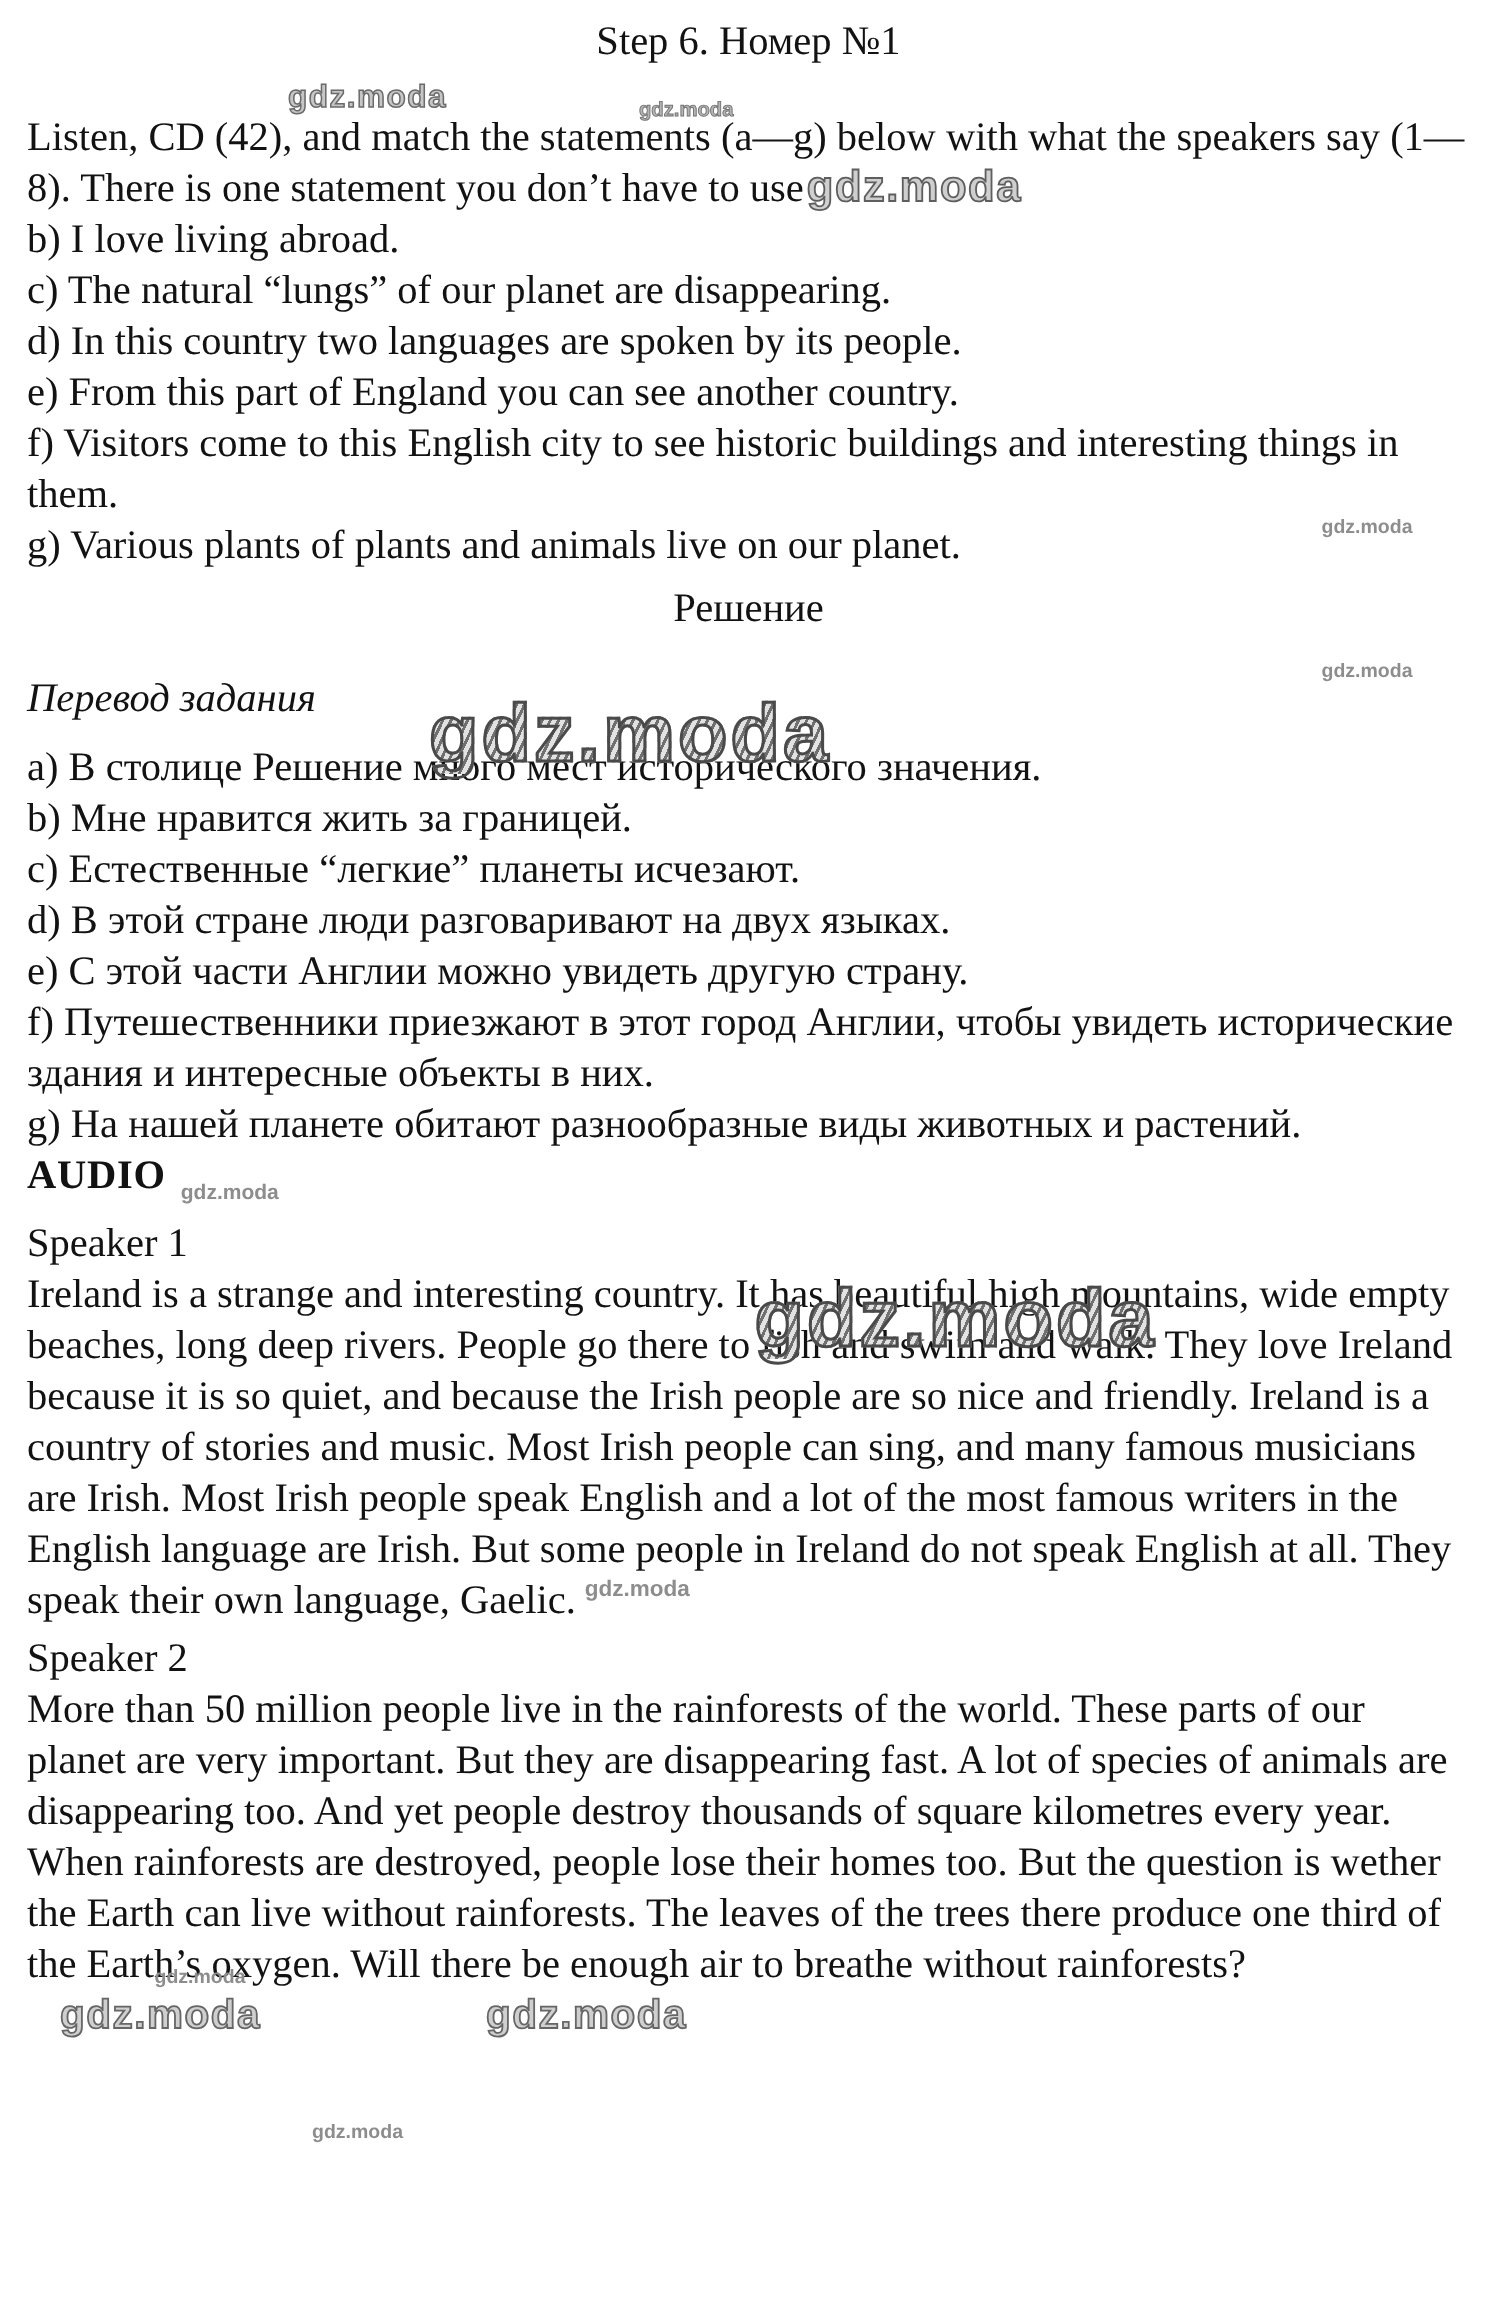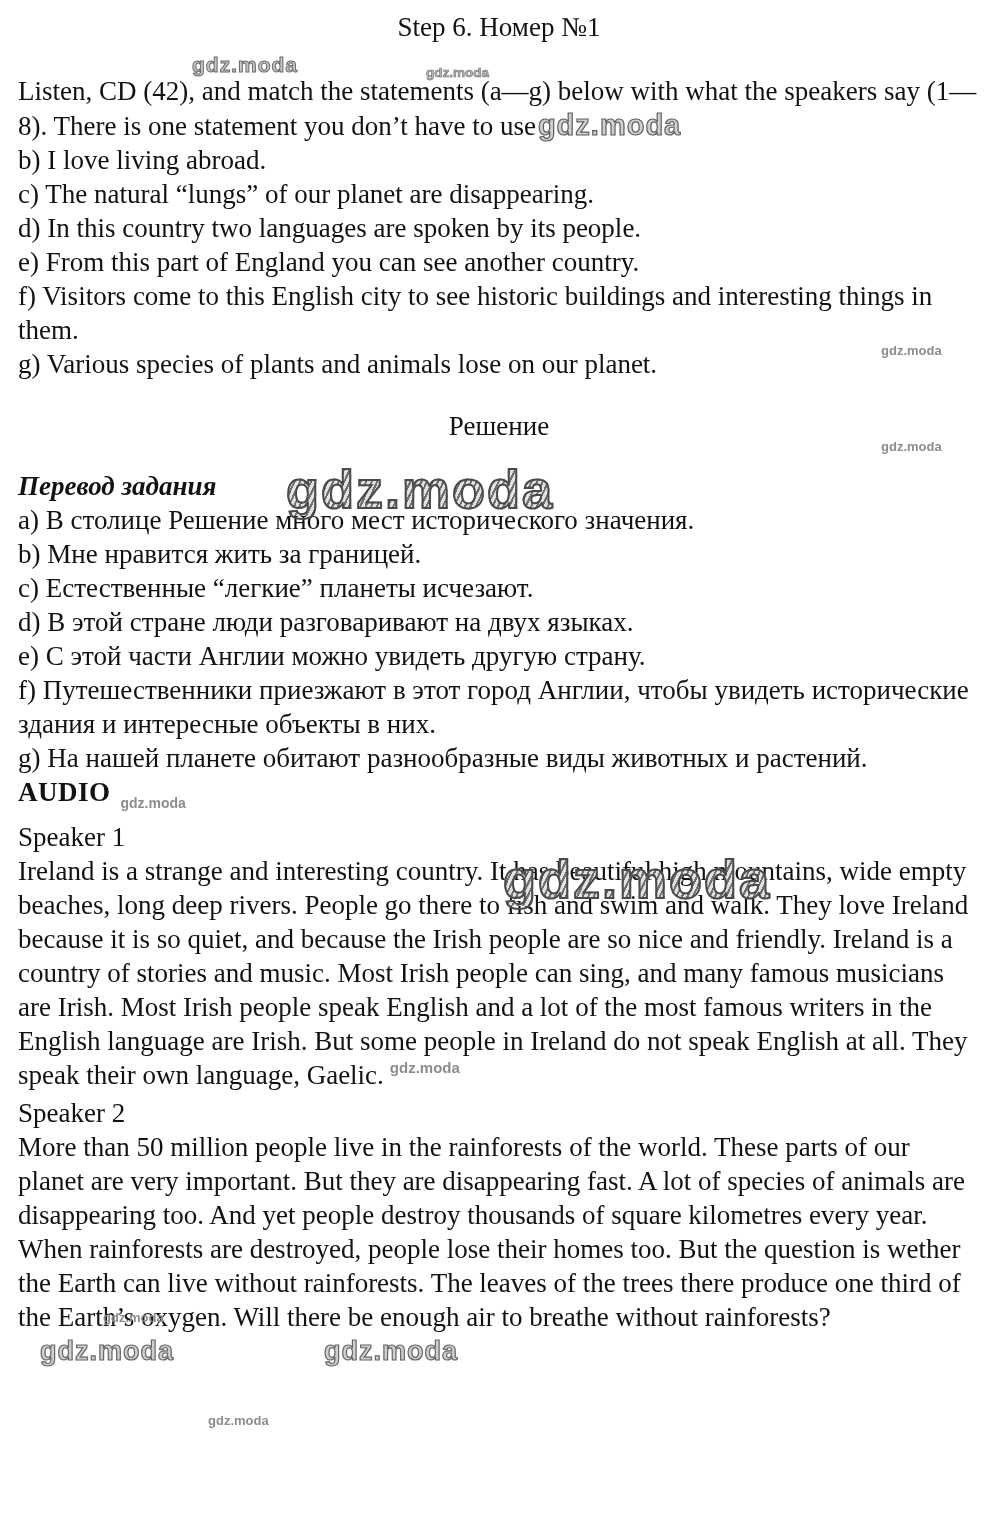--- a/index.html
+++ b/index.html
@@ -8,22 +8,22 @@
     width:1000px; height:1537px;
     background:#ffffff;
     font-family:"Liberation Serif", serif;
     font-size:27px; line-height:34px;
     color:#121212;
     box-sizing:border-box;
     overflow:hidden;
   }
   .content { padding:0 20px 0 18px; }
   .title { text-align:center; margin:10px 0 30px 0; }
-  .h-center { text-align:center; margin:28px 0 0 0; }
-  .h-translation { font-weight:bold; font-style:italic; margin:26px 0 0 0; }
+  .h-center { text-align:center; margin:8px 0 0 0; }
+  .h-translation { font-weight:normal; font-style:italic; margin:26px 0 12px 0; }
   .para { margin:0; }
   .line { margin:0; }
   .audio-h { font-weight:bold; letter-spacing:0.5px; }
 
   
   .wm {
     font-family:Liberation Sans, sans-serif;
     font-weight:bold;
     white-space:nowrap;
     user-select:none;
@@ -73,21 +73,21 @@
     <p class="para">
       <span>Listen, CD (42), and match the statements (a—g) below with what the speakers say (1—8). There is one statement you don’t have to use</span><span class="wm wm-md">gdz.moda</span>
     </p>
 
     <div>
       <div class="line">b) I love living abroad.</div>
       <div class="line">c) The natural “lungs” of our planet are disappearing.</div>
       <div class="line">d) In this country two languages are spoken by its people.</div>
       <div class="line">e) From this part of England you can see another country.</div>
       <div class="line">f) Visitors come to this English city to see historic buildings and interesting things in them.</div>
-      <div class="line">g) Various species of plants and animals lose on our planet.</div>
+      <div class="line">g) Various plants of plants and animals live on our planet.</div>
     </div>
 
     <div class="h-center">Решение</div>
 
     <div class="h-translation">Перевод задания</div>
 
 
     <div>
       <div class="line">a) В столице Решение много мест исторического значения.</div>
       <div class="line">b) Мне нравится жить за границей.</div>

